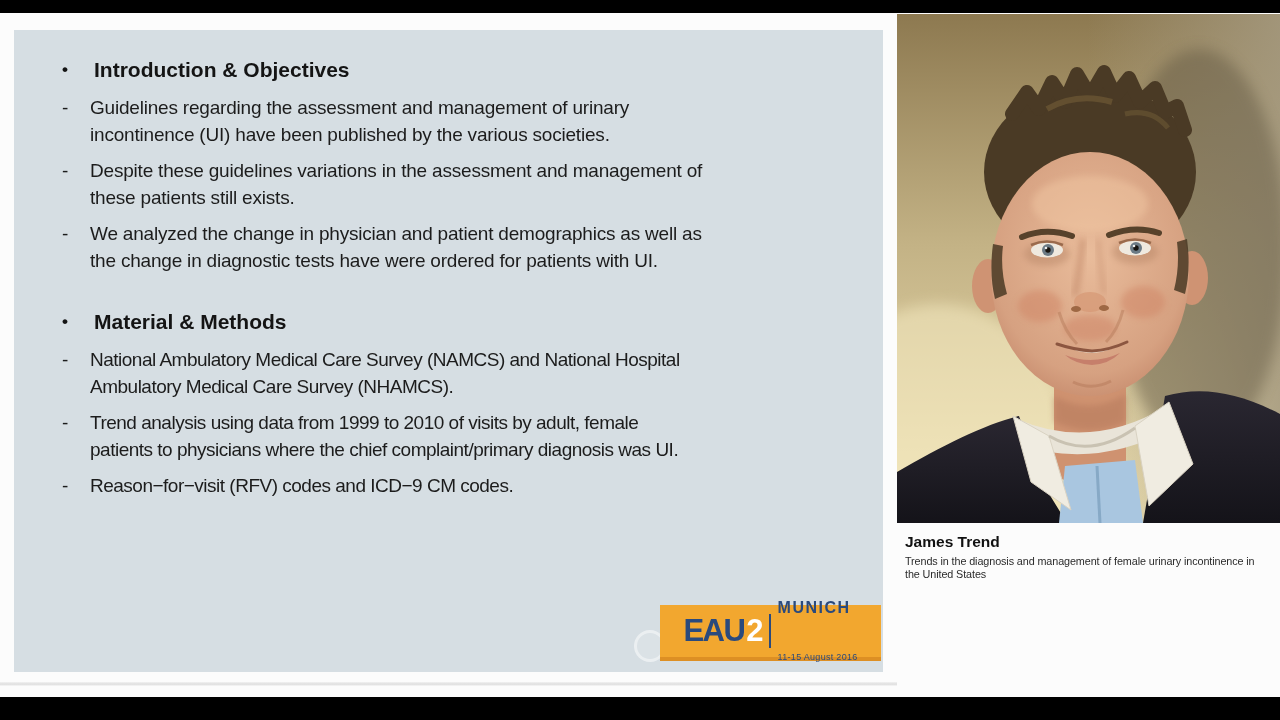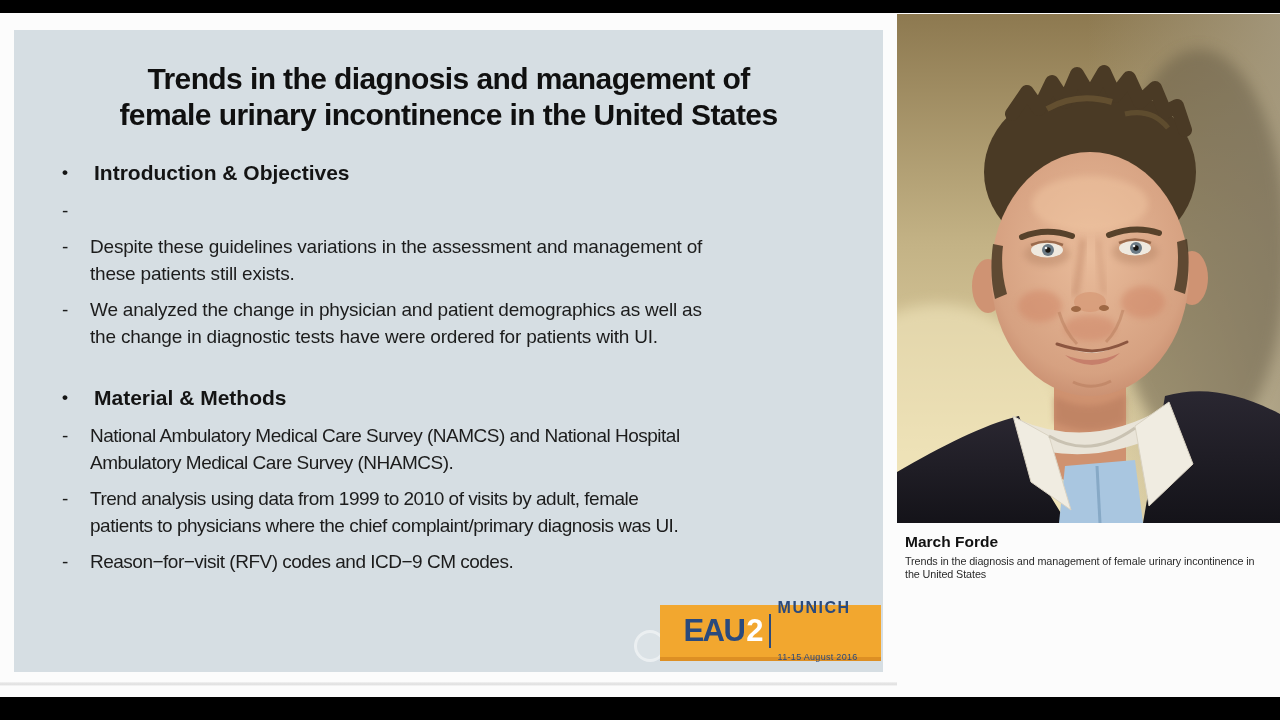--- a/index.html
+++ b/index.html
@@ -45,30 +45,30 @@
   .speaker-name{font-size:15.5px;font-weight:bold;line-height:20px;margin-bottom:3px;}
   .talk-title{font-size:10.8px;line-height:13px;color:#2b2b2b;white-space:pre-line;letter-spacing:-0.1px;}
 </style>
 </head>
 <body>
 
 <div id="stage">
   <div class="canvas">
 
     <div class="slide">
-      <h1 class="slide-title">Trends in the diagnosis and management of
-female urinary incontinence in the United States</h1>
 
       <div class="section">
         <div class="sec-head">
           <span class="marker">•</span>
           <span class="head-txt">Introduction &amp; Objectives</span>
         </div>
         <div class="li">
           <span class="marker">-</span>
+          <span class="txt">Guidelines regarding the assessment and management of urinary
+incontinence (UI) have been published by the various societies.</span>
         </div>
         <div class="li">
           <span class="marker">-</span>
           <span class="txt">Despite these guidelines variations in the assessment and management of
 these patients still exists.</span>
         </div>
         <div class="li">
           <span class="marker">-</span>
           <span class="txt">We analyzed the change in physician and patient demographics as well as
 the change in diagnostic tests have were ordered for patients with UI.</span>
@@ -196,19 +196,19 @@
         <path d="M383,400 C340,378 305,372 268,382 L246,509 L383,509 Z" fill="url(#sweater)"></path>
         <path d="M168,452 L238,446 L246,509 L162,509 Z" fill="#a9c6e0"></path>
         <path d="M200,452 L203,509" stroke="#87a9c6" stroke-width="3"></path>
         <path d="M116,402 L152,422 L174,496 L134,468 Z" fill="#f0ece1" stroke="#d9d2c2" stroke-width="1"></path>
         <path d="M272,388 L238,412 L252,492 L296,450 Z" fill="#f0ece1" stroke="#d9d2c2" stroke-width="1"></path>
         <path d="M152,422 Q193,446 238,414" stroke="#c9c2b2" stroke-width="3" fill="none"></path>
       </svg>
     </div>
 
     <div class="caption">
-      <div class="speaker-name">March Forde</div>
+      <div class="speaker-name">James Trend</div>
       <div class="talk-title">Trends in the diagnosis and management of female urinary incontinence in
 the United States</div>
     </div>
 
   </div>
 </div>
 
 </body></html>

